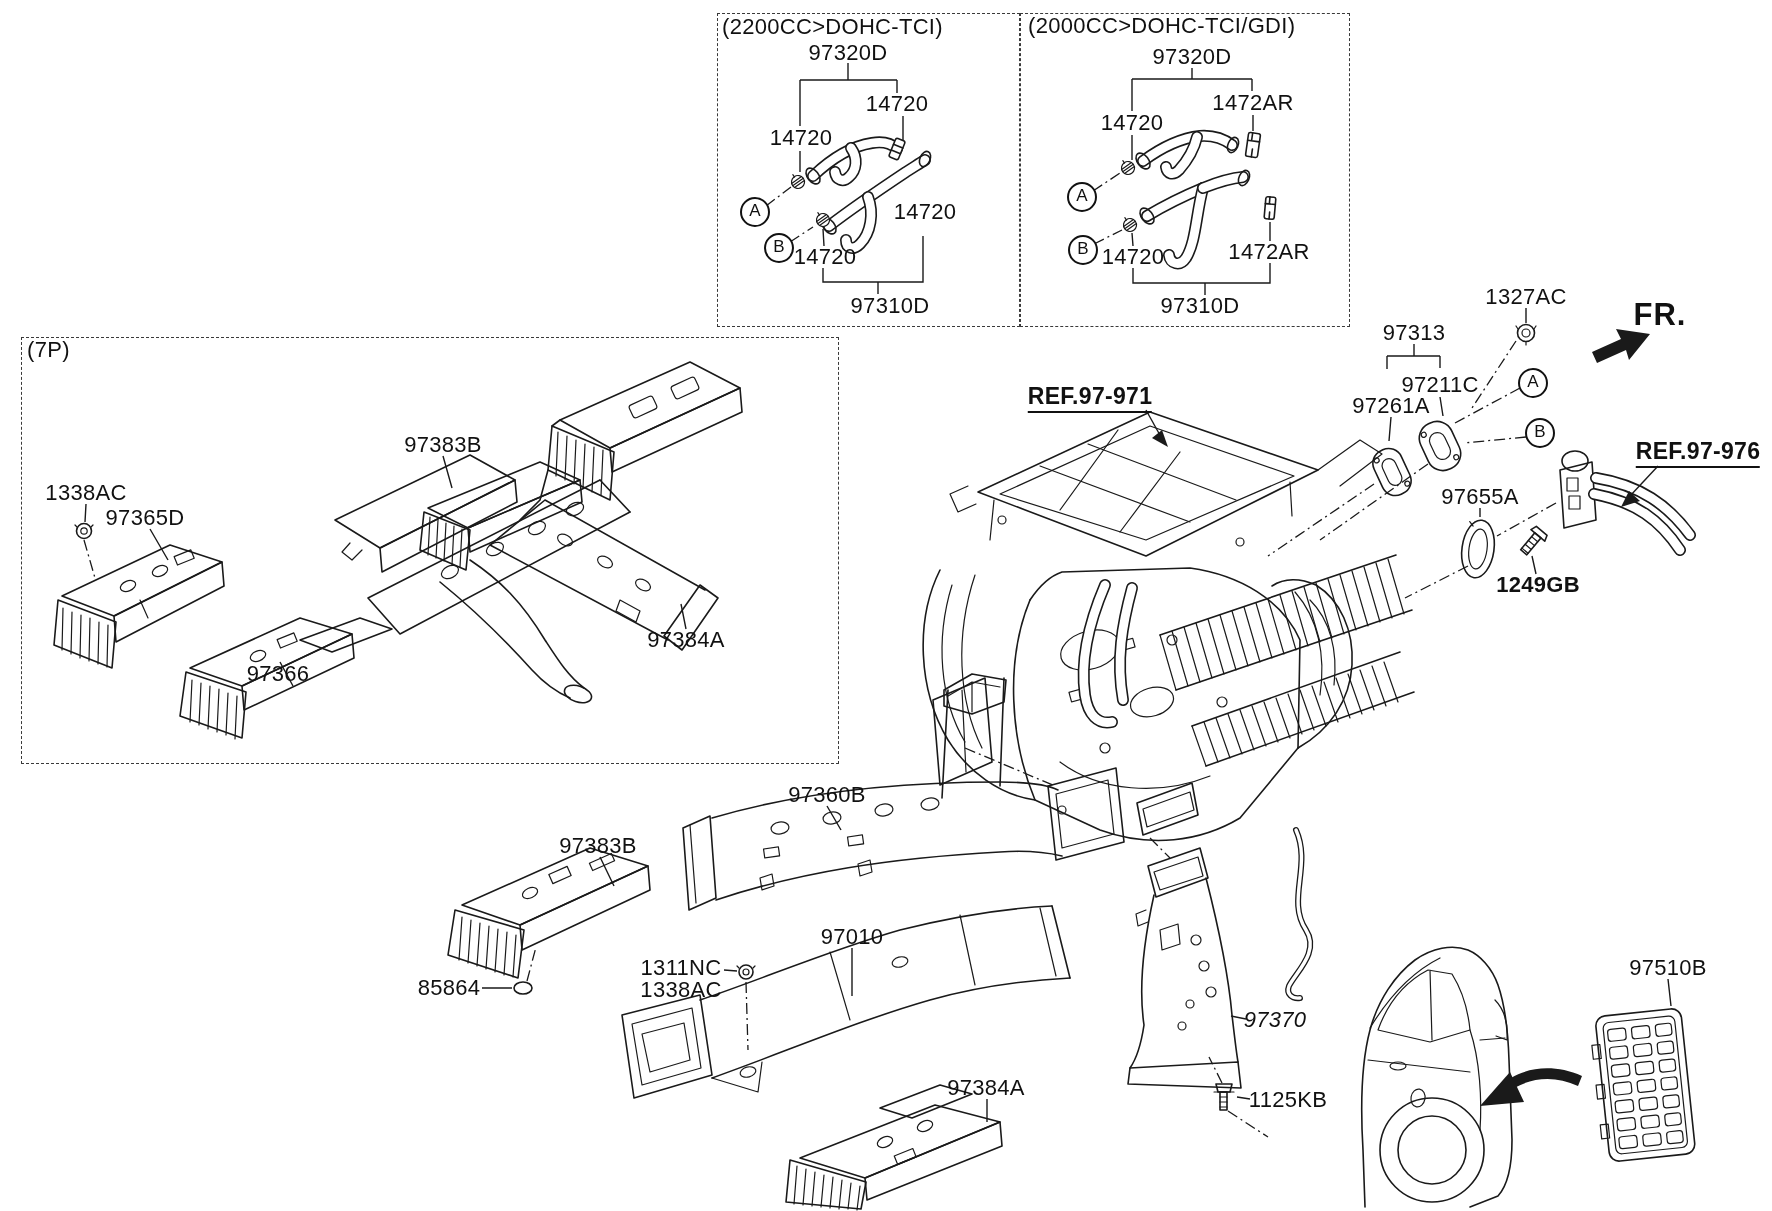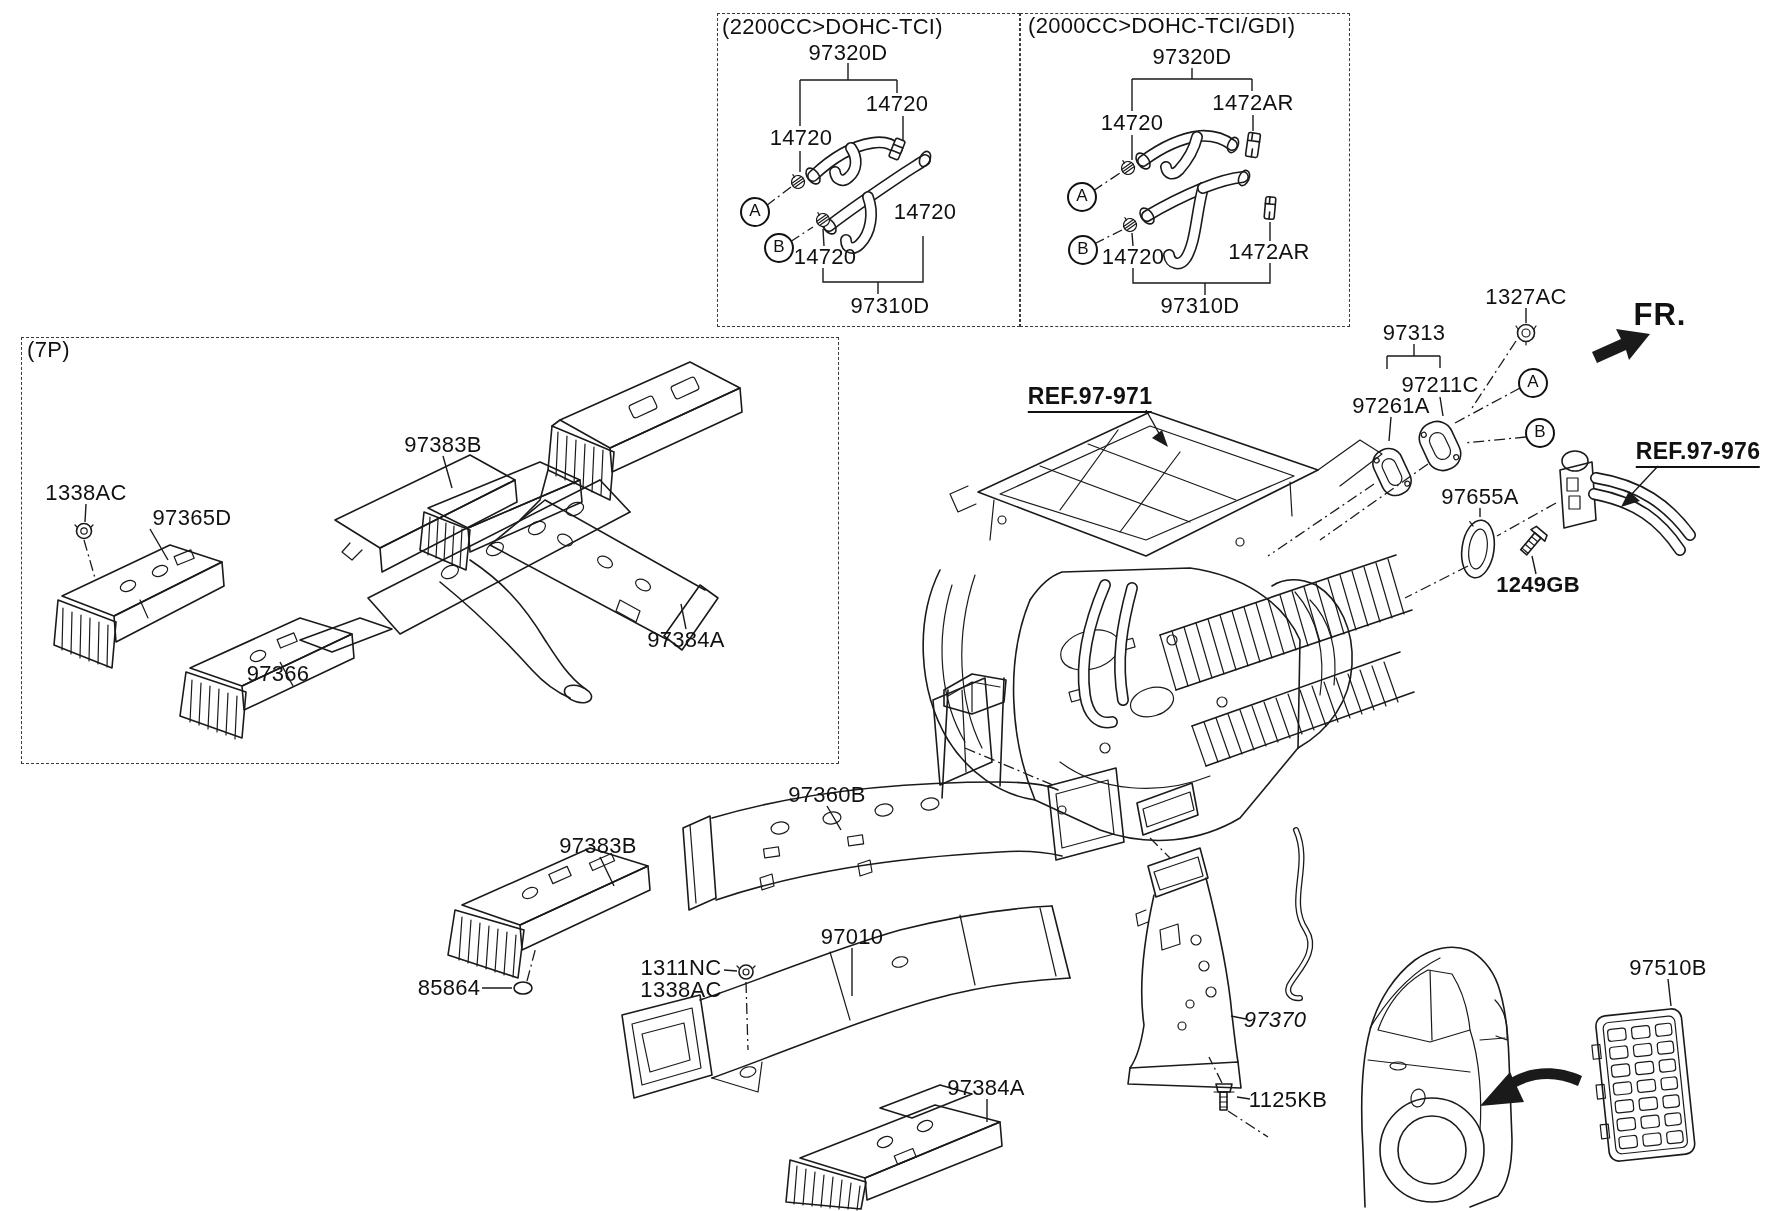--- a/index.html
+++ b/index.html
@@ -412,21 +412,21 @@
   <span class="lbl" style="left:1192px;top:57px;">97320D</span>
   <span class="lbl" style="left:1132px;top:123px;">14720</span>
   <span class="lbl" style="left:1253px;top:103px;">1472AR</span>
   <span class="lbl" style="left:1133px;top:257px;">14720</span>
   <span class="lbl" style="left:1269px;top:252px;">1472AR</span>
   <span class="lbl" style="left:1200px;top:306px;">97310D</span>
   <span class="cmark" style="left:1082px;top:197px;">A</span>
   <span class="cmark" style="left:1083px;top:250px;">B</span>
 
   <span class="lbl" style="left:86px;top:493px;">1338AC</span>
-  <span class="lbl" style="left:145px;top:518px;margin-left:47px;">97365D</span>
+  <span class="lbl" style="left:145px;top:518px;">97365D</span>
   <span class="lbl" style="left:443px;top:445px;">97383B</span>
   <span class="lbl" style="left:278px;top:651px;margin-top:23px;">97366</span>
   <span class="lbl" style="left:686px;top:640px;">97384A</span>
 
   <span class="lbl ref" style="left:1090px;top:398px;">REF.97-971</span>
   <span class="lbl" style="left:1414px;top:333px;">97313</span>
   <span class="lbl" style="left:1440px;top:385px;">97211C</span>
   <span class="lbl" style="left:1391px;top:406px;">97261A</span>
   <span class="lbl" style="left:1526px;top:297px;">1327AC</span>
   <span class="lbl fr" style="left:1660px;top:315px;">FR.</span>

